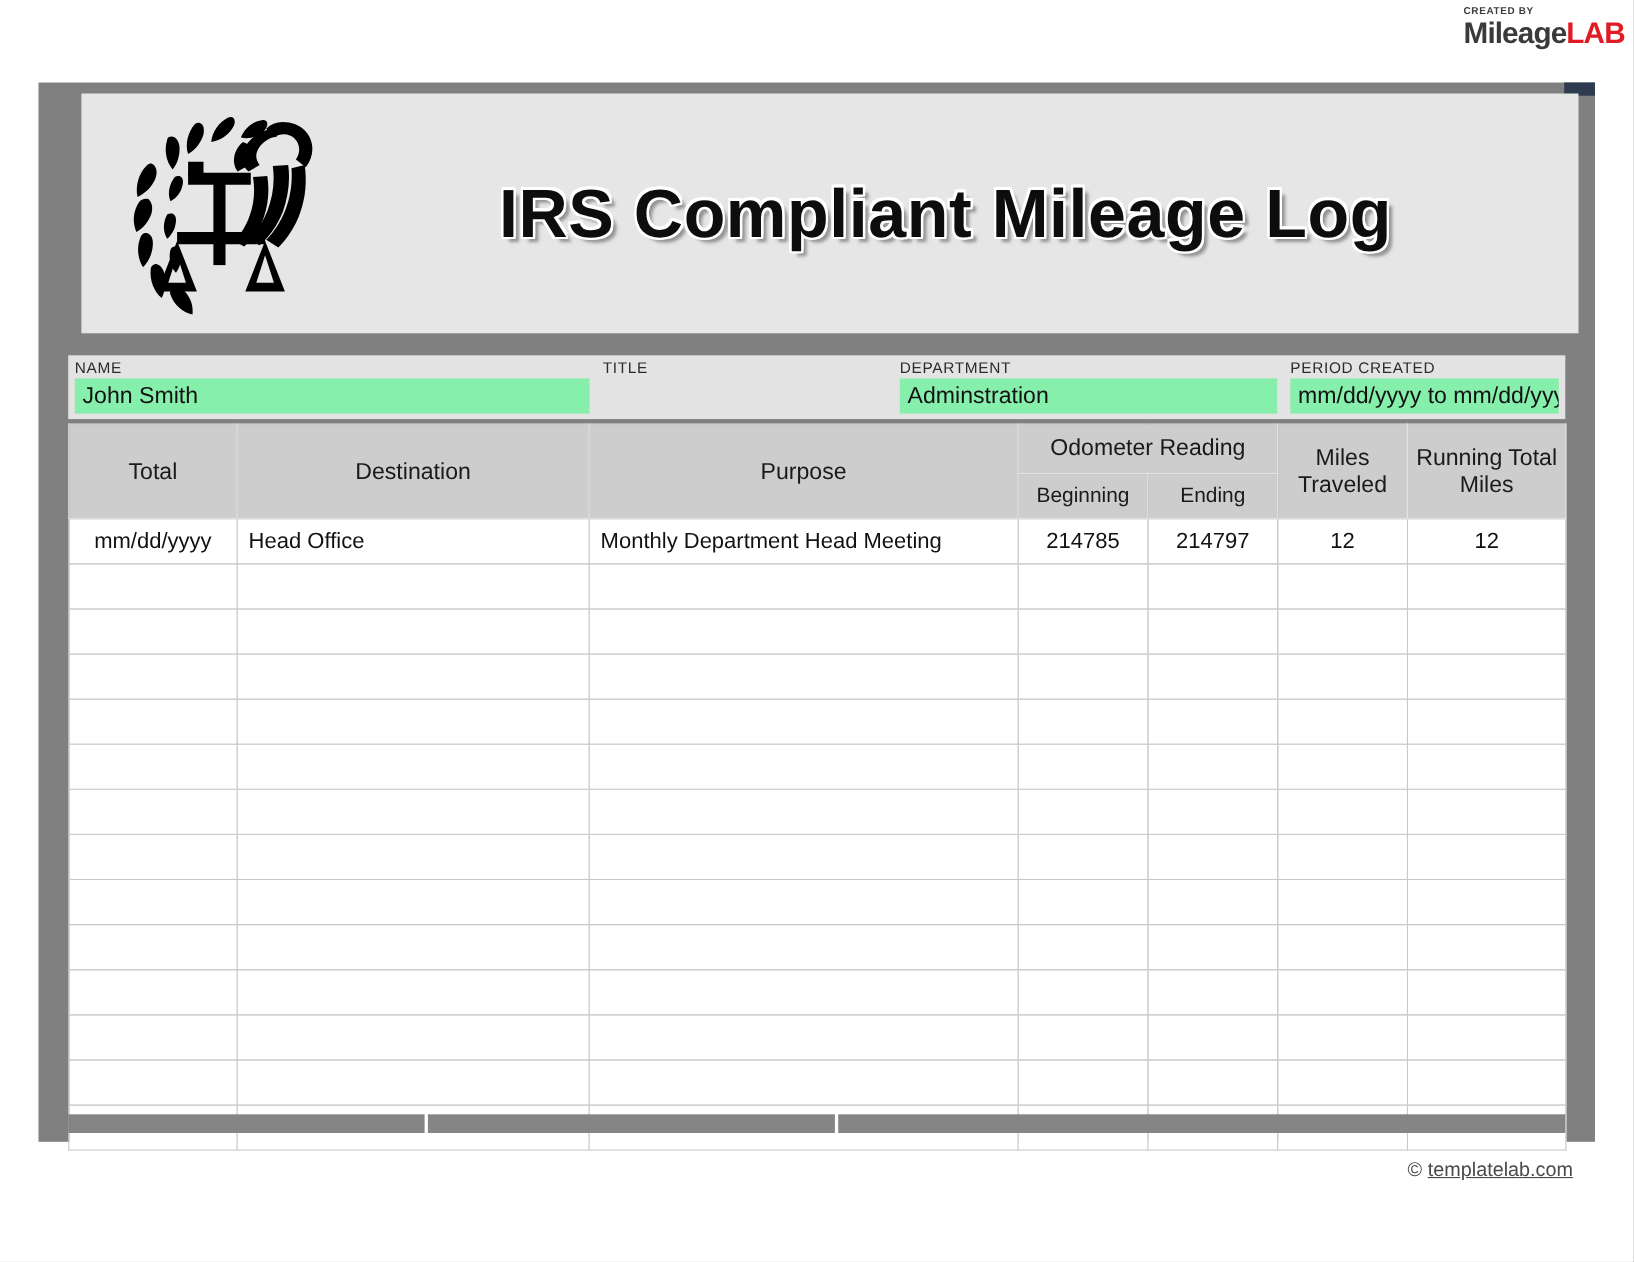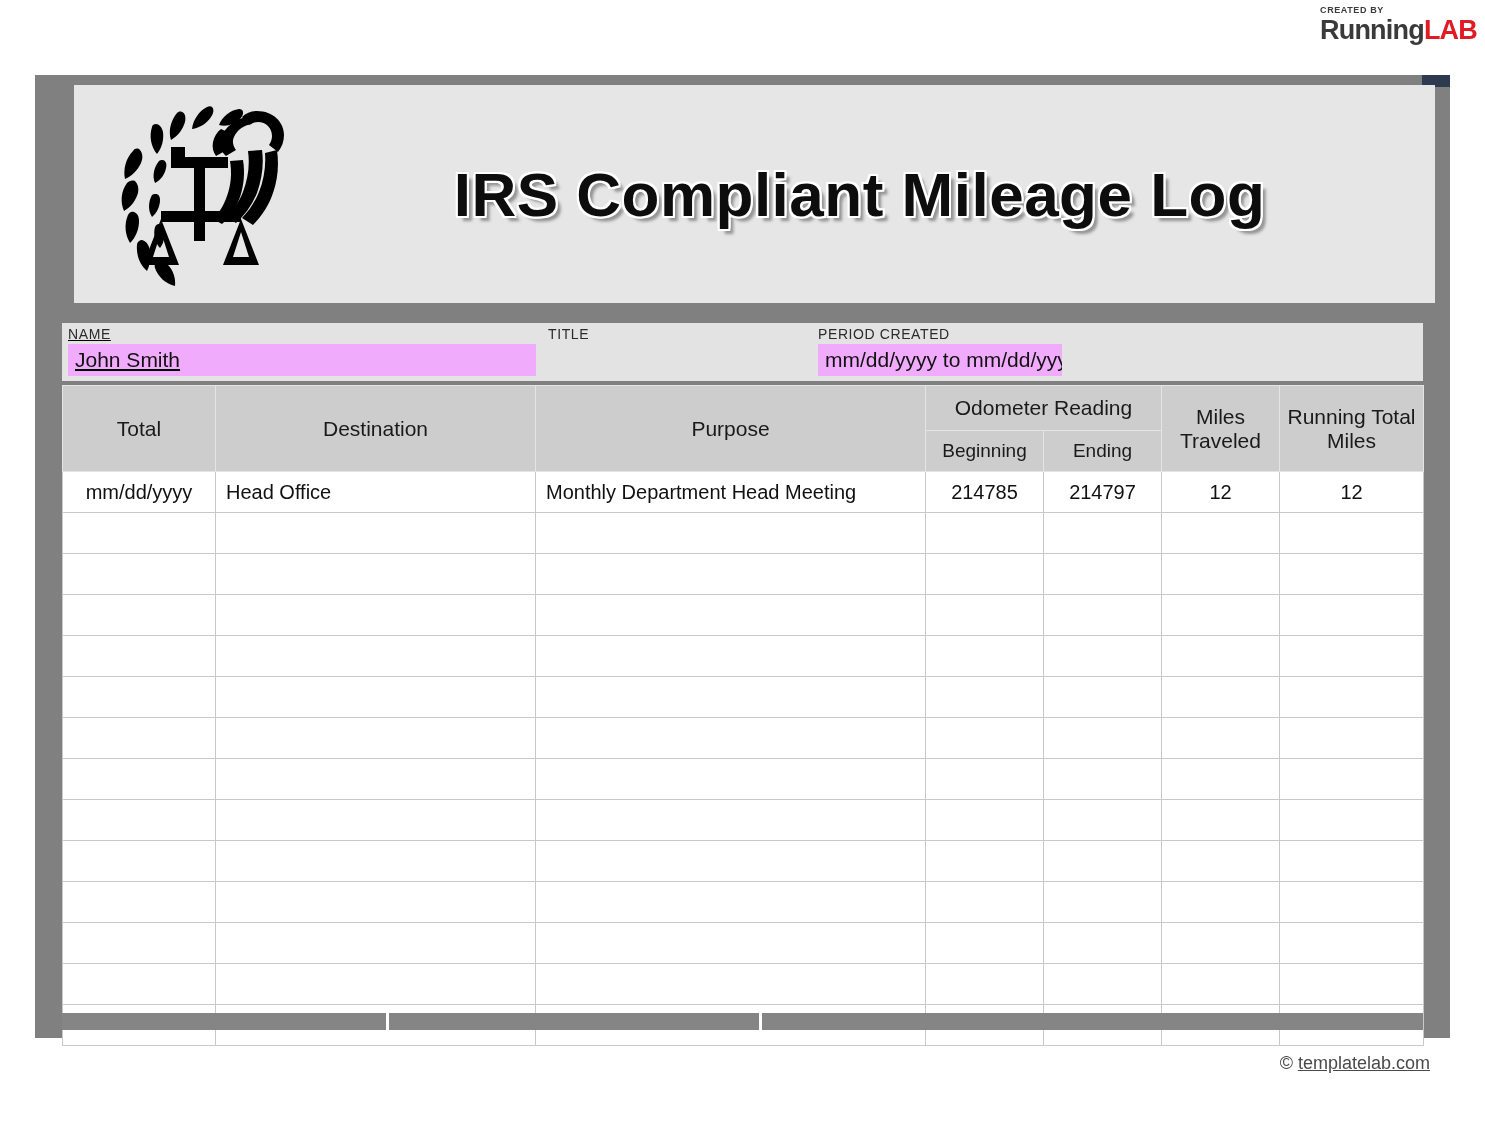--- a/index.html
+++ b/index.html
@@ -122,34 +122,34 @@
     height: 58px;
     background: #e3e3e3;
     display: flex;
   }
   .meta-field {
     box-sizing: border-box;
     padding: 3px 6px 0 6px;
     display: flex;
     flex-direction: column;
   }
-  .meta-field.f-name { width: 480px; text-decoration: underline; }
+  .meta-field.f-name { width: 480px; }
   .meta-field.f-title { width: 270px; gap: 44px; }
   .meta-field.f-dept { width: 355px; }
   .meta-field.f-period { width: 256px; }
   .meta-label {
     font-size: 14px;
     color: #2b2b2b;
     letter-spacing: 0.6px;
     line-height: 16px;
     height: 16px;
     font-family: "Liberation Sans", sans-serif;
   }
   .meta-value {
-    background: #f0abfc;
+    background: #86efac;
     flex: 1;
     margin-top: 2px;
     margin-bottom: 5px;
     font-size: 21px;
     color: #121212;
     display: flex;
     align-items: center;
     padding-left: 7px;
     box-sizing: border-box;
     overflow: hidden;
@@ -235,21 +235,21 @@
   .footer-link {
     text-decoration: underline;
   }
 </style>
 </head>
 <body>
 
 <div class="brand">
   <div class="brand-created">CREATED BY</div>
   <div class="brand-name">
-    <span class="brand-tpl">Running</span><span class="brand-lab">LAB</span>
+    <span class="brand-tpl">Mileage</span><span class="brand-lab">LAB</span>
   </div>
 </div>
 
 <div class="sheet-frame">
   <div class="corner-notch"></div>
 </div>
 
 <div class="sheet-inner">
 
   <div class="banner">
@@ -297,20 +297,24 @@
     </div>
   </div>
 
   <div class="meta-row">
     <div class="meta-field f-name">
       <div class="meta-label">NAME</div>
       <div class="meta-value">John Smith</div>
     </div>
     <div class="meta-field f-title">
       <div class="meta-label">TITLE</div>
+    </div>
+    <div class="meta-field f-dept">
+      <div class="meta-label">DEPARTMENT</div>
+      <div class="meta-value">Adminstration</div>
     </div>
     <div class="meta-field f-period">
       <div class="meta-label">PERIOD CREATED</div>
       <div class="meta-value">mm/dd/yyyy to mm/dd/yyyy</div>
     </div>
   </div>
 
   <table class="log-table">
     <colgroup>
       <col class="w-date">

